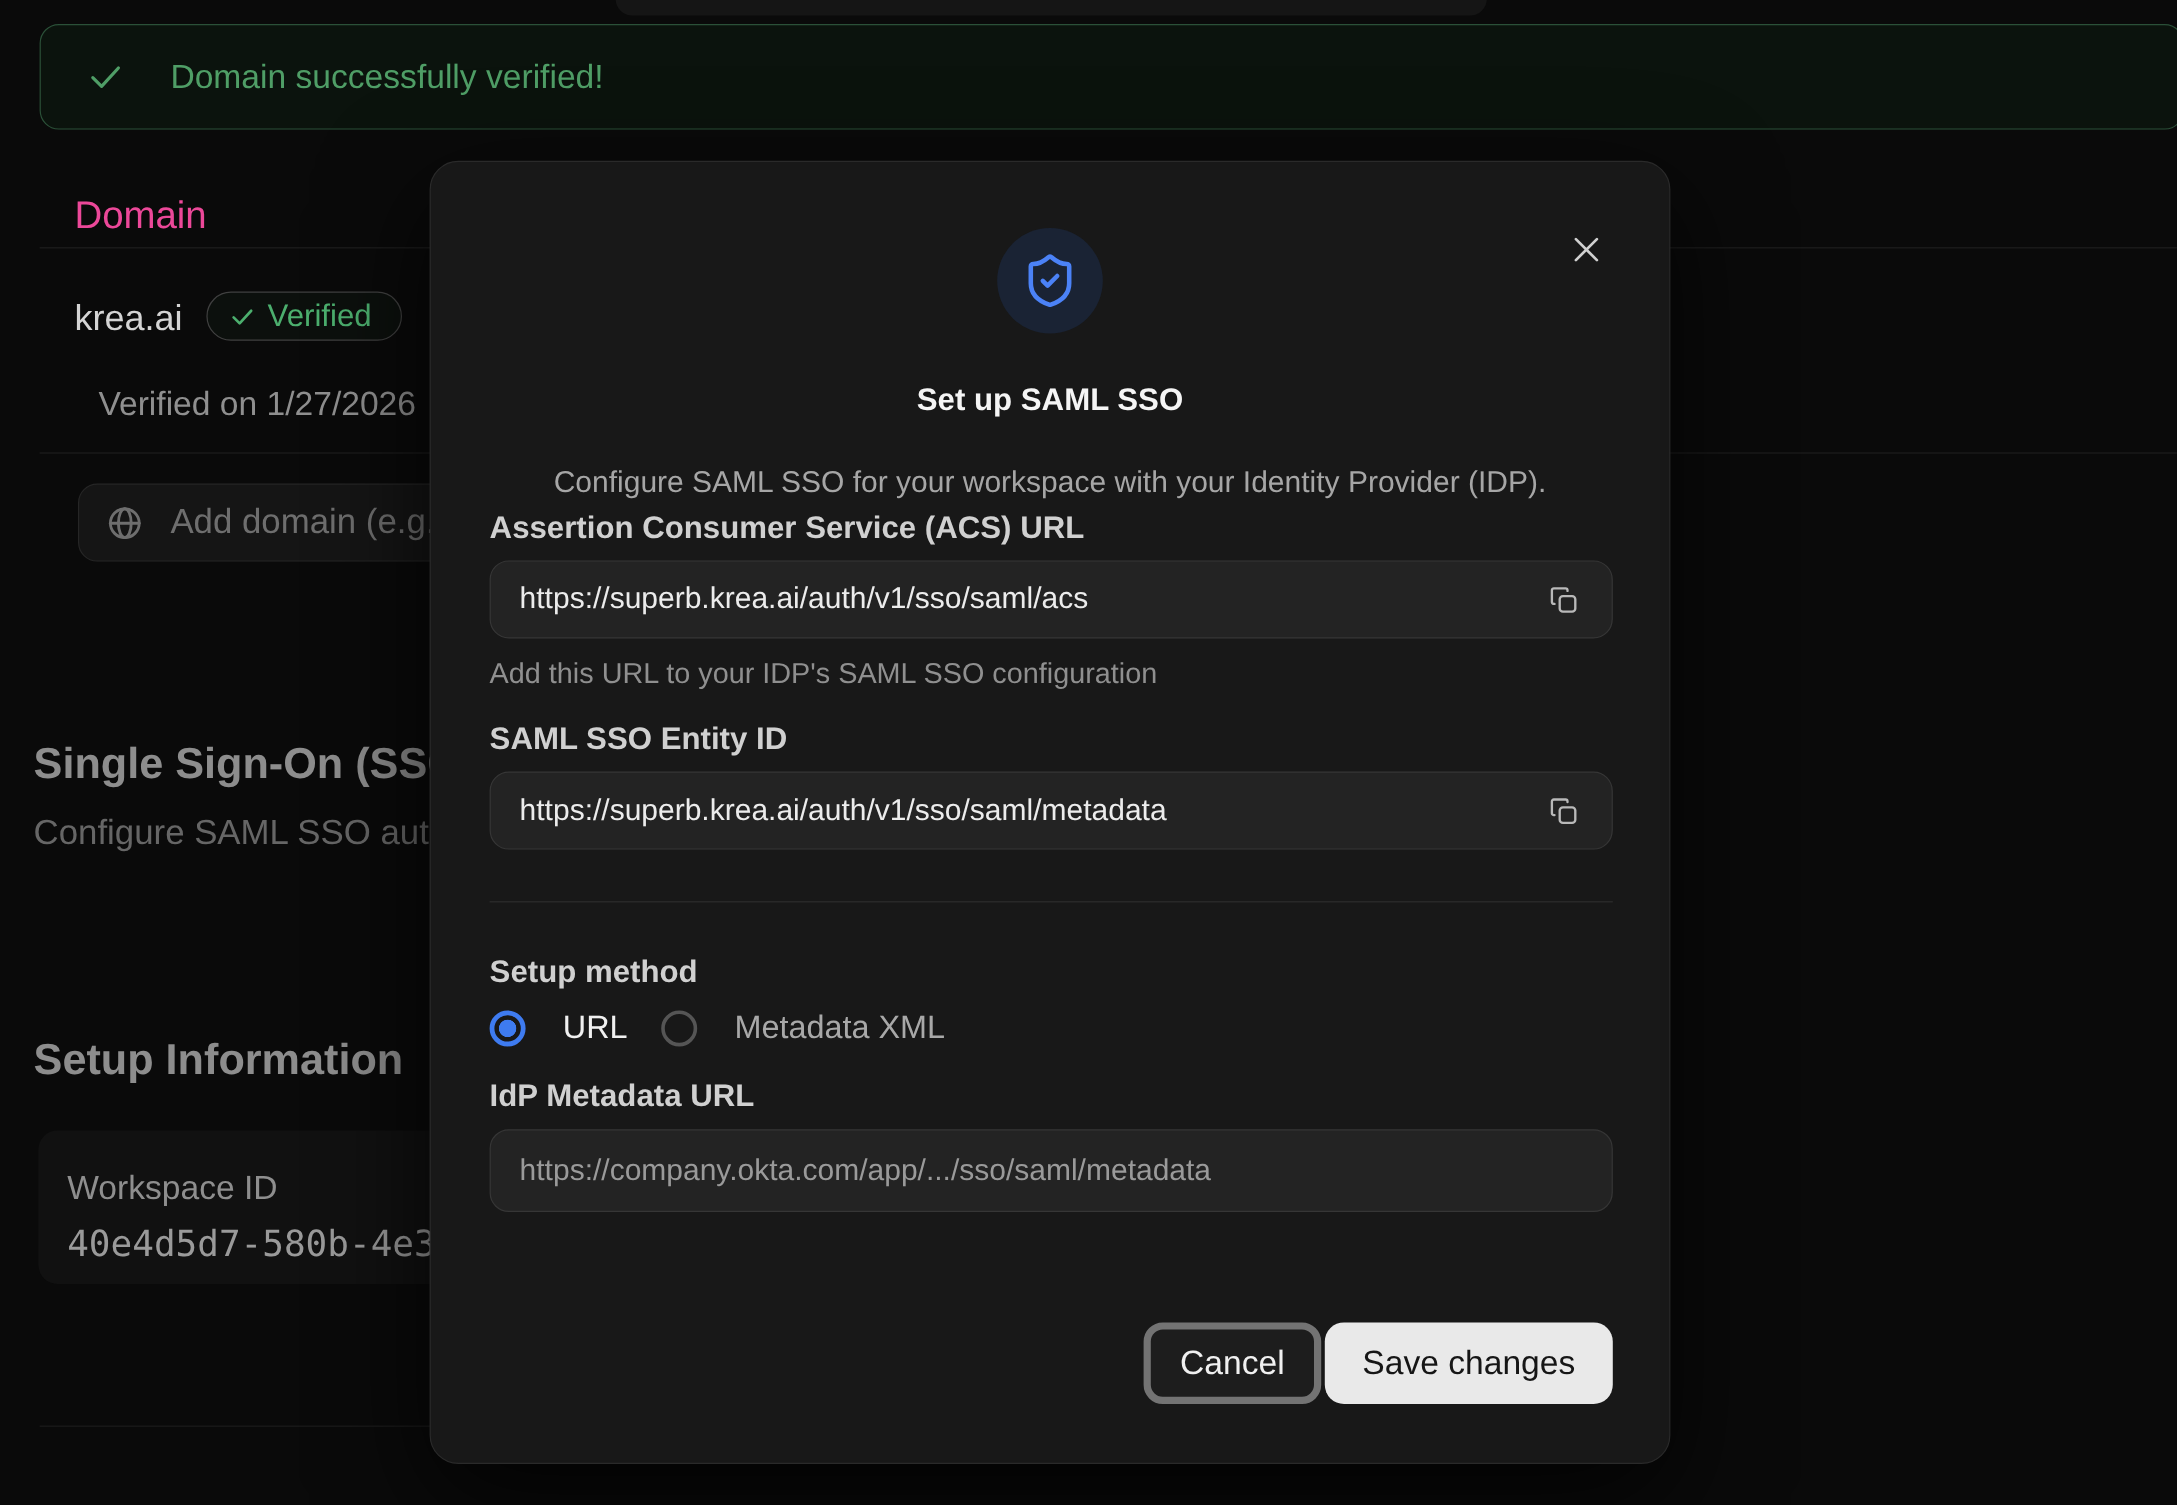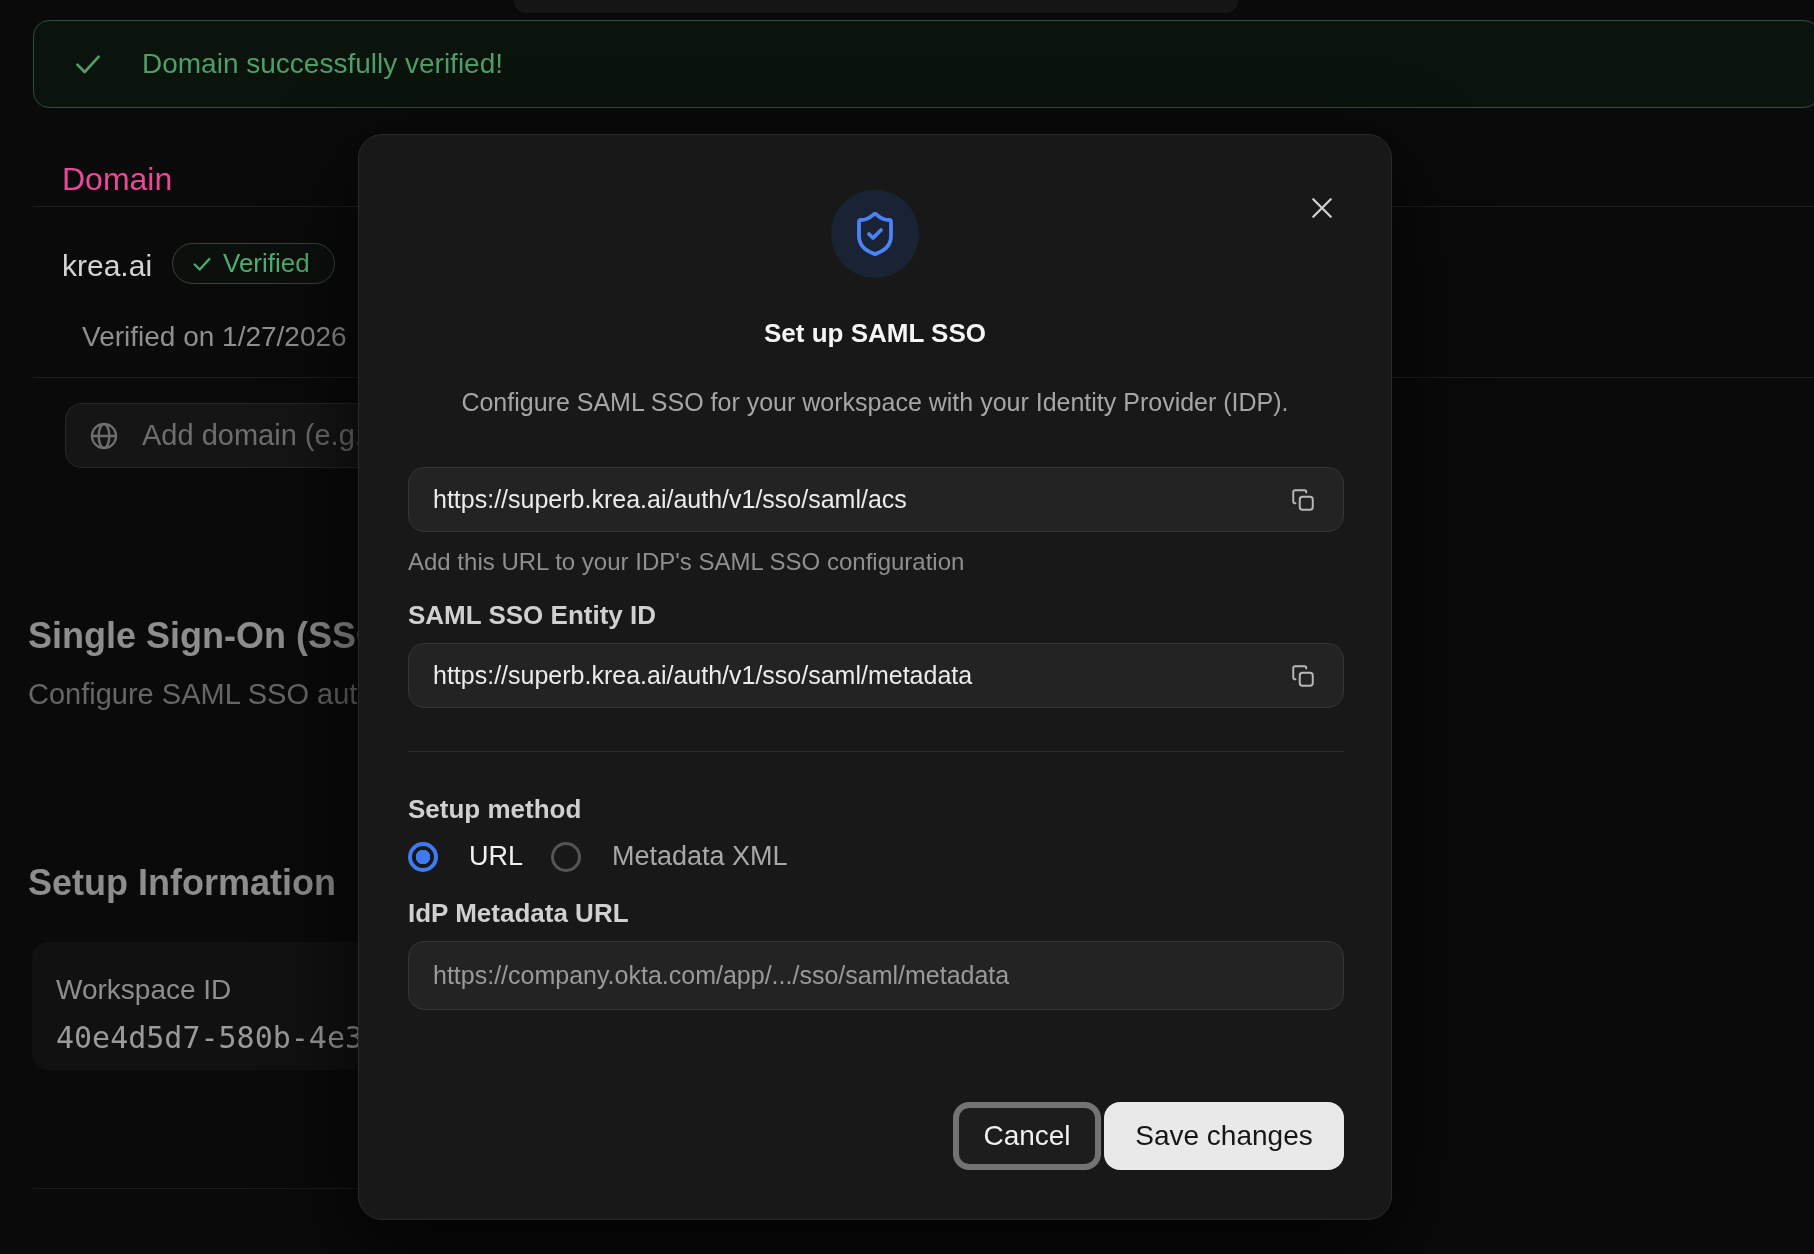--- a/index.html
+++ b/index.html
@@ -140,20 +140,21 @@
   <div class="icon-circle">
     <svg width="48" height="48" viewBox="0 0 24 24" fill="none" stroke="#4b82f7" stroke-width="1.9" stroke-linecap="round" stroke-linejoin="round">
       <path d="M20 13c0 5-3.5 7.5-7.66 8.95a1 1 0 0 1-.67-.01C7.5 20.5 4 18 4 13V6a1 1 0 0 1 1-1c2 0 4.5-1.2 6.24-2.72a1 1 0 0 1 1.52 0C14.51 3.81 17 5 19 5a1 1 0 0 1 1 1z"></path>
       <path d="m9 12 2 2 4-4"></path>
     </svg>
   </div>
 
   <div class="modal-title">Set up SAML SSO</div>
   <div class="modal-subtitle">Configure SAML SSO for your workspace with your Identity Provider (IDP).</div>
 
+  <div class="f-label" style="top:424px">Assertion Consumer Service (ACS) URL</div>
   <div class="m-input" style="top:467px">
     <input type="text" readonly="" value="https://superb.krea.ai/auth/v1/sso/saml/acs" style="">
     <button class="copy-btn">
       <svg width="26" height="26" viewBox="0 0 24 24" fill="none" stroke="#b9b9b9" stroke-width="1.8" stroke-linecap="round" stroke-linejoin="round">
           <rect x="9" y="9" width="12" height="12" rx="2.5"></rect>
           <path d="M5 15H4.5A1.5 1.5 0 0 1 3 13.5v-9A1.5 1.5 0 0 1 4.5 3h9A1.5 1.5 0 0 1 15 4.5V5"></path>
         </svg>
     </button>
   </div>
   <div class="helper" style="top:548px">Add this URL to your IDP's SAML SSO configuration</div>

